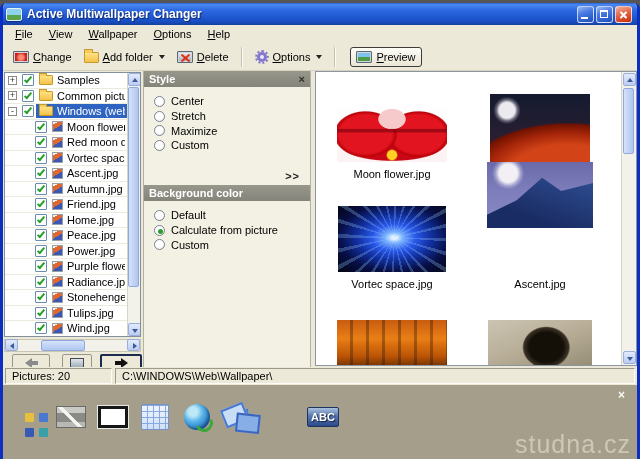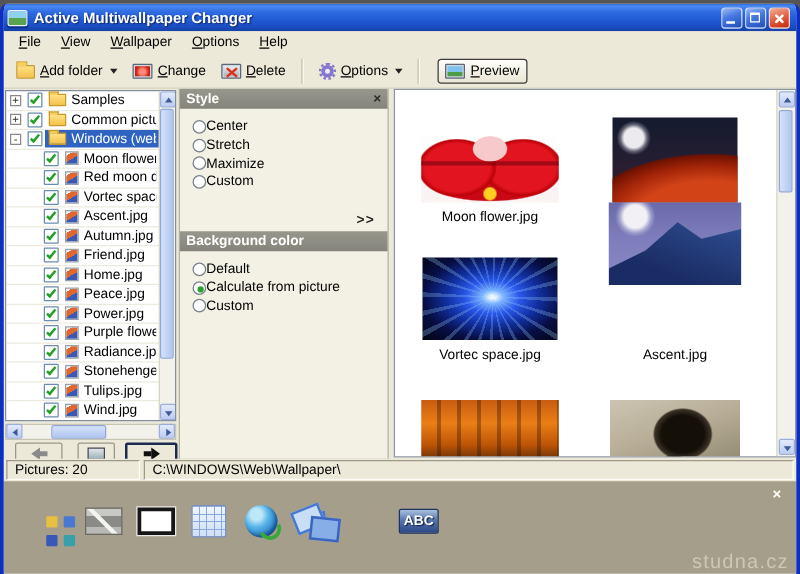--- a/index.html
+++ b/index.html
@@ -91,21 +91,21 @@
   .gray-arr{color:#8a8a8a;} .gray-arr .arr-shaft{background:#8a8a8a;} .gray-arr .arr-head-l{border-right-color:#8a8a8a;}
   .blk-arr{color:#101010;} .blk-arr .arr-shaft{background:#101010;} .blk-arr .arr-head-r{border-left-color:#101010;}
   .navmon{width:14px;height:10px;border:1px solid #445;background:linear-gradient(#dfe6ea,#9fb0ba);position:relative;}
   .navmon::after{content:'';position:absolute;left:3px;bottom:-3px;width:6px;height:2px;background:#445;}
   
   .stylepanel{position:absolute;left:140px;top:68px;width:168px;height:297px;background:#f3f1e4;border:1px solid #b4b1a0;border-top:0;}
   .phead{height:16px;background:linear-gradient(180deg,#98978c,#85847a);color:#fff;font-weight:bold;display:flex;align-items:center;padding:0 5px;}
   .phead.second{position:absolute;left:0;right:0;top:114px;}
   .phead .px{margin-left:auto;color:#2e2e2c;font-weight:bold;cursor:default;}
   .opts{padding:7px 0 0 10px;}
-  .opt{display:flex;align-items:center;height:14.7px;}
+  .opt{display:flex;align-items:center;gap:6px;height:14.7px;}
   .radio{width:11px;height:11px;border-radius:50%;border:1px solid #78828e;background:radial-gradient(circle at 35% 30%,#fff 0 55%,#e4e2d6);position:relative;flex:0 0 auto;}
   .radio.on::after{content:'';position:absolute;left:3px;top:3px;width:5px;height:5px;border-radius:50%;background:#2ba12b;}
   .more{position:absolute;right:10px;top:99px;font-weight:bold;color:#222;letter-spacing:1px;}
   .opts.bg{position:absolute;left:0;top:130px;padding:7px 0 0 10px;}
   
   .thumbpanel{position:absolute;left:312px;top:68px;width:322px;height:295px;background:#fff;border:1px solid #8c96a0;overflow:hidden;}
   .thumbgrid{position:absolute;left:2px;top:0;width:300px;display:grid;grid-template-columns:148px 148px;padding-top:6px;}
   .cell{position:relative;height:110px;}
   .timg{position:absolute;left:50%;transform:translateX(-50%);bottom:26px;}
   .tlabel{position:absolute;left:0;right:0;bottom:8px;text-align:center;white-space:nowrap;}
@@ -139,22 +139,22 @@
     radial-gradient(ellipse 15% 22% at 49% 84%,#1e1810 0 60%,transparent 68%),
     linear-gradient(160deg,#ccc4b2 0%,#b6ac96 45%,#888068 100%);}
   
   .statusbar{position:absolute;left:0;top:364px;width:634px;height:18px;background:#ece9d8;display:flex;gap:3px;padding:1px 2px;}
   .scell{border:1px solid;border-color:#9d9a89 #fdfcf6 #fdfcf6 #9d9a89;padding:1px 6px;white-space:nowrap;overflow:hidden;}
   .scell.c1{width:107px;flex:0 0 auto;}
   .scell.c2{flex:1;}
   
   .bottomarea{position:absolute;left:0;top:382px;width:634px;height:74px;background:#a49e8b;}
   .bx{position:absolute;top:4px;right:12px;color:#fbfaf4;font-weight:bold;font-size:12px;line-height:12px;}
-  .watermark{position:absolute;right:6px;bottom:0px;font-size:16px;color:#cdc8b6;letter-spacing:1px;}
-  .iconsrow{position:absolute;left:22px;top:14px;display:flex;gap:10px;align-items:center;}
+  .watermark{position:absolute;right:6px;bottom:0px;font-size:25px;color:#cdc8b6;letter-spacing:1px;}
+  .iconsrow{position:absolute;left:10px;top:14px;display:flex;gap:10px;align-items:center;}
   .bicon{width:32px;height:36px;display:flex;align-items:center;justify-content:center;position:relative;}
   [data-art="desktop-icons-icon"] .g{width:9px;height:9px;background:#e8c040;border-radius:1px;
     box-shadow:14px 0 0 #4878d0, 0 15px 0 #3858b8, 14px 15px 0 #38a0a8;}
   [data-art="wallpaper-editor-icon"] .g{width:30px;height:22px;border:1px solid #6a6a66;background:
     linear-gradient(45deg,rgba(0,0,0,0) 42%,#f4f4f0 44% 52%,rgba(0,0,0,0) 54%),
     linear-gradient(180deg,#c8c8c4 0 30%,#8a8a86 30% 75%,#b8b8b4 75%);}
   [data-art="monitor-frame-icon"] .g{width:30px;height:22px;border:3px solid #161616;background:#fff;box-shadow:0 0 0 1px #e8e8e4;}
   [data-art="calendar-grid-icon"] .g{width:28px;height:26px;border:1px solid #7890c4;border-radius:2px;background:
     repeating-linear-gradient(90deg,rgba(0,0,0,0) 0 5px,#88a8e0 5px 6px),
     repeating-linear-gradient(0deg,rgba(0,0,0,0) 0 5px,#88a8e0 5px 6px),
@@ -202,29 +202,29 @@
 
       <span class="menu-item">Wallpaper</span>
 
       <span class="menu-item">Options</span>
 
       <span class="menu-item">Help</span>
     </div>
 
   <div class="toolbar">
     <span class="tbtn">
+      <span class="mon">
+          <span class="scr red"></span>
+        </span>
+      <span class="lbl">Change</span>
+    </span>
+    <span class="tbtn">
       <span class="ico-folder"></span>
       <span class="lbl">Add folder</span>
       <span class="drop"></span>
-    </span>
-    <span class="tbtn">
-      <span class="mon">
-          <span class="scr red"></span>
-        </span>
-      <span class="lbl">Change</span>
     </span>
     <span class="tbtn">
       <span class="mon">
           <span class="scr gray"></span>
           <span class="delx1"></span>
           <span class="delx2"></span>
         </span>
       <span class="lbl">Delete</span>
     </span>
     <span class="tsep"></span>

